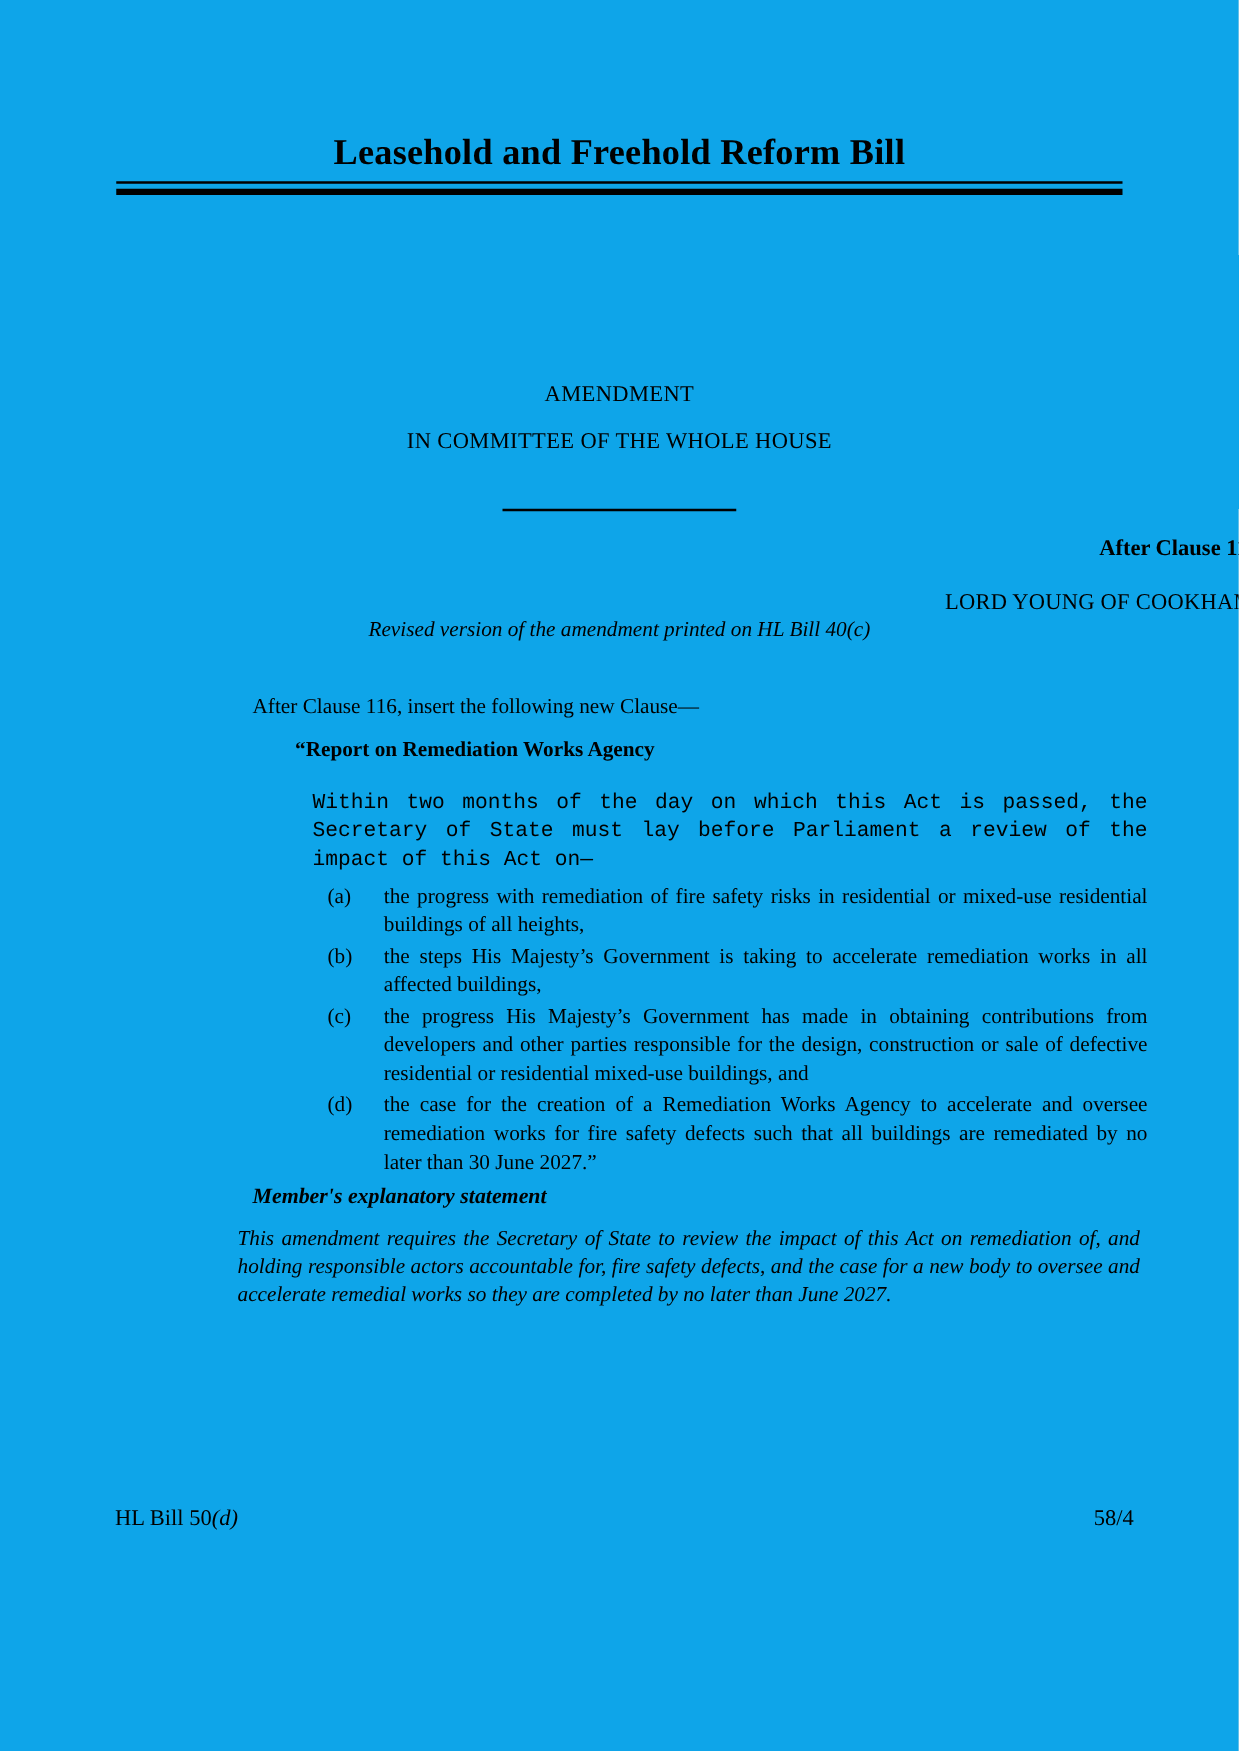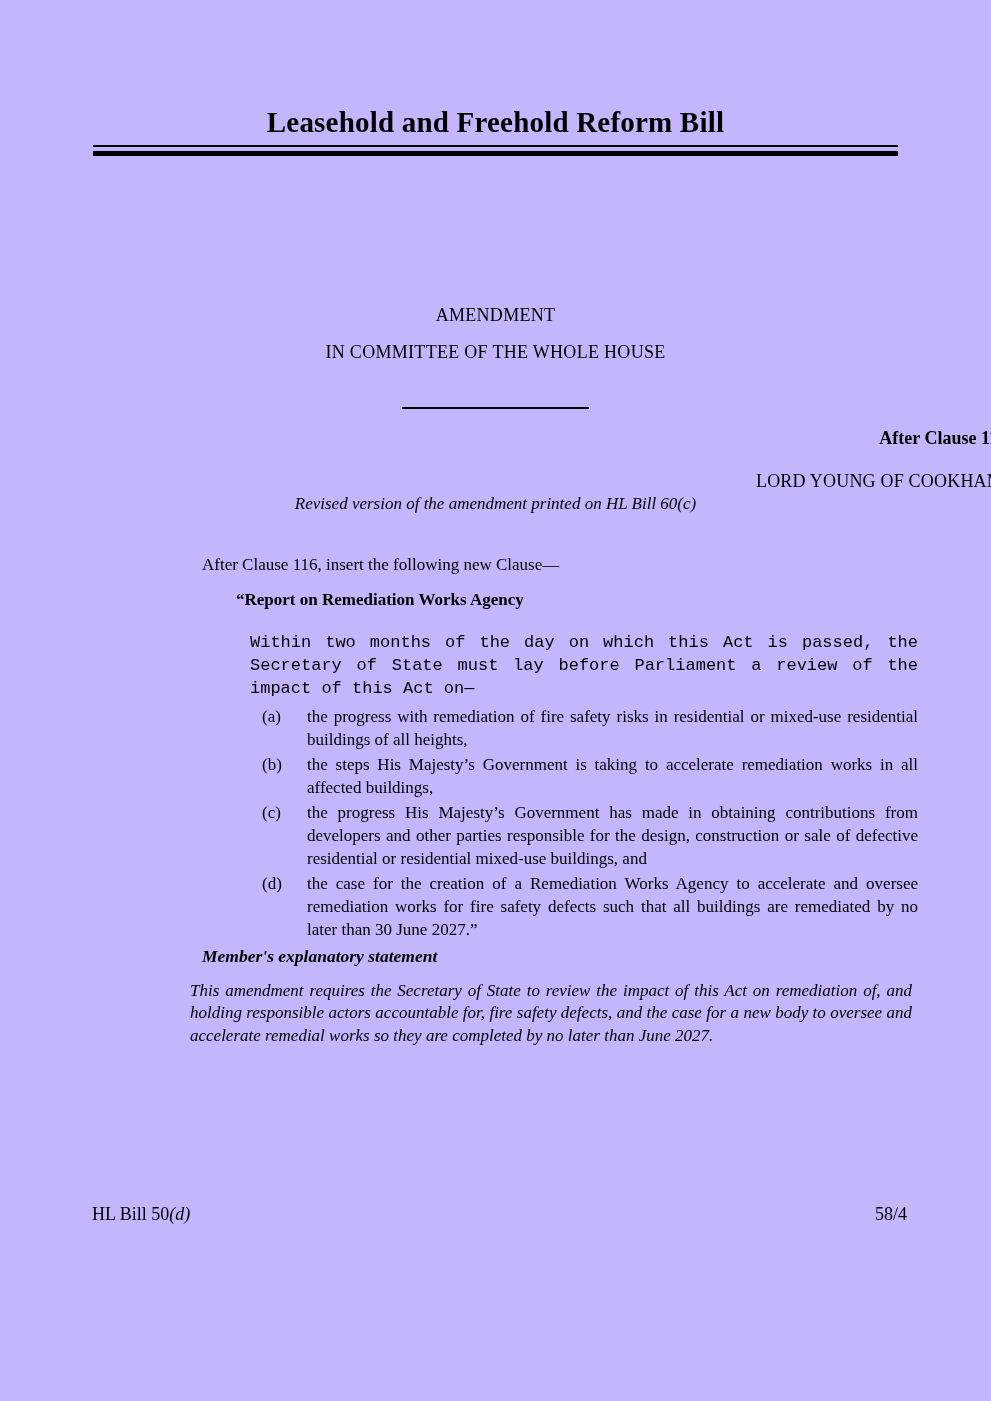--- a/index.html
+++ b/index.html
@@ -5,21 +5,21 @@
   html, body {
     margin: 0;
     padding: 0;
     background: #e8e8e8;
   }
   .page {
     position: relative;
     width: 991px;
     height: 1401px;
     margin: 0 auto;
-    background: #c4b5fd;
+    background: #0ea5e9;
     color: #000000;
     font-family: "Liberation Serif", "DejaVu Serif", serif;
     overflow: hidden;
   }
 
   
   .bill-title {
     position: absolute;
     top: 106px;
     left: 0;
@@ -172,21 +172,21 @@
     <div>AMENDMENT</div>
     <div>IN COMMITTEE OF THE WHOLE HOUSE</div>
   </div>
 
   <div class="short-rule"></div>
 
   <div class="after-clause-heading">After Clause 116</div>
 
   <div class="mover-name">LORD YOUNG OF COOKHAM</div>
 
-  <div class="mover-note">Revised version of the amendment printed on HL Bill 60(c)</div>
+  <div class="mover-note">Revised version of the amendment printed on HL Bill 40(c)</div>
 
   <div class="amendment-body">
     <p class="instruction">After Clause 116, insert the following new Clause—</p>
 
     <p class="new-clause-title">“Report on Remediation Works Agency</p>
 
     <p class="clause-intro">Within two months of the day on which this Act is passed, the Secretary of State must lay before Parliament a review of the impact of this Act on—</p>
 
     <div class="clause-list">
       <div class="clause-item">

